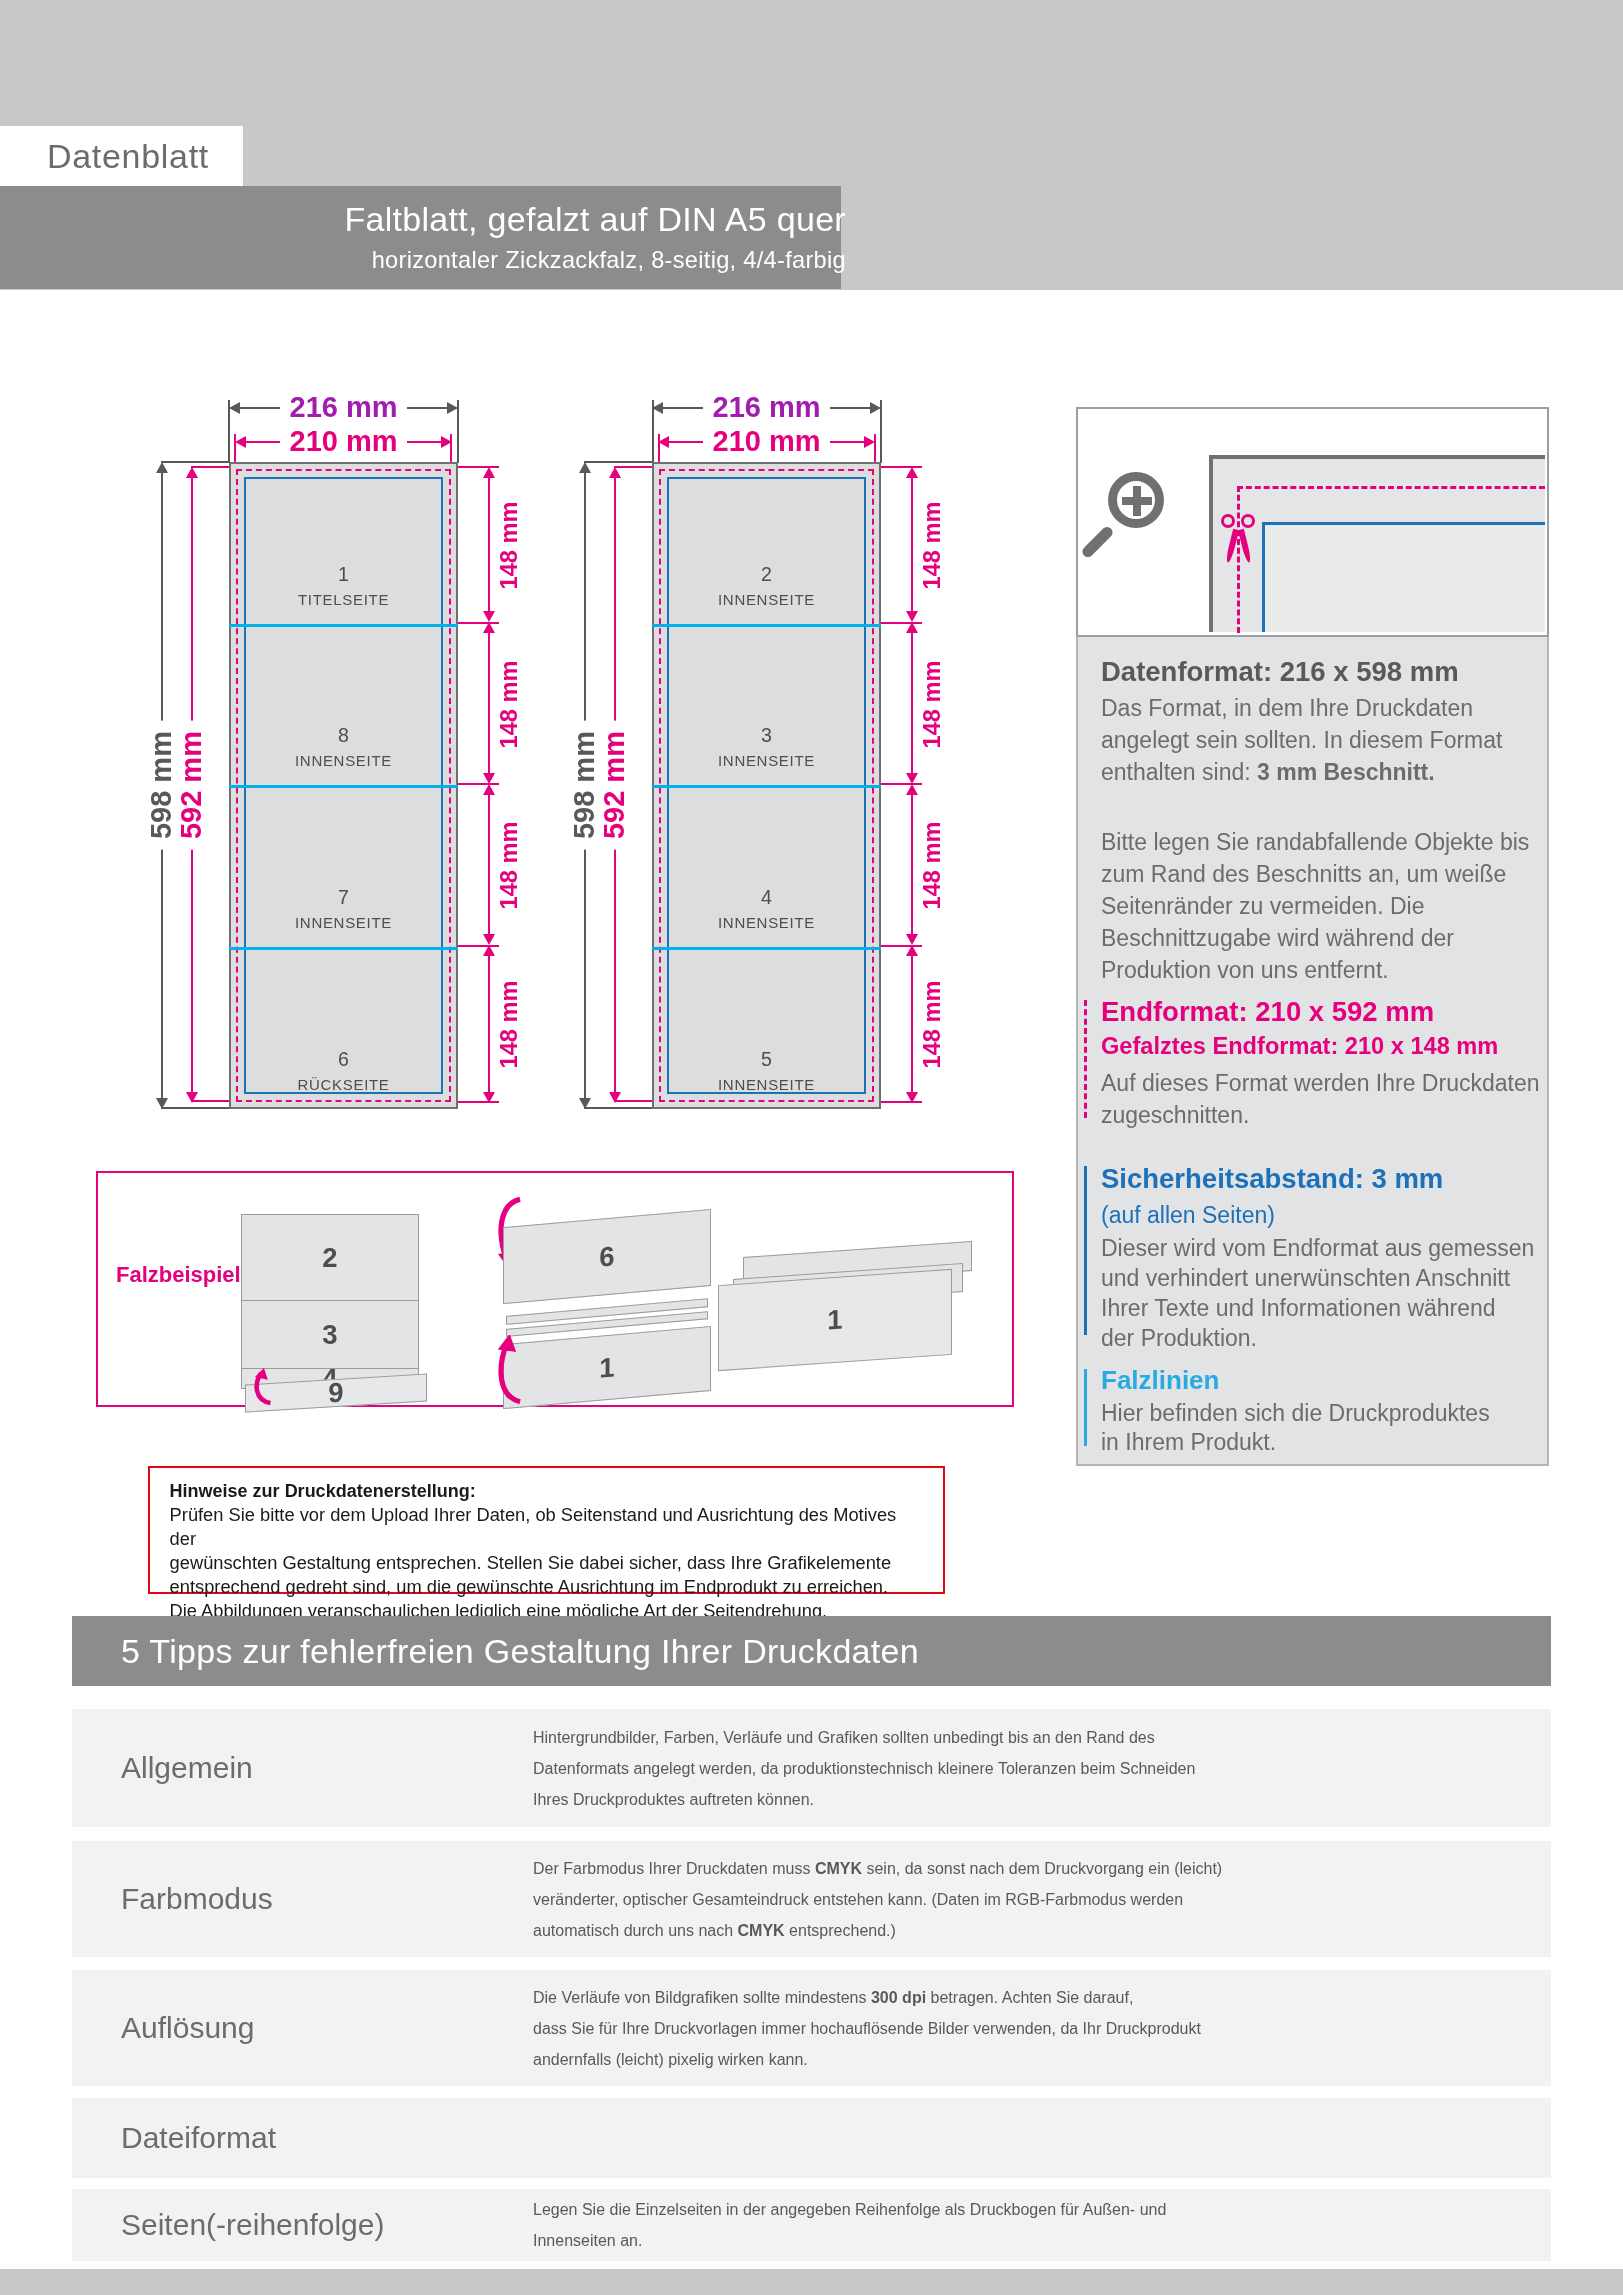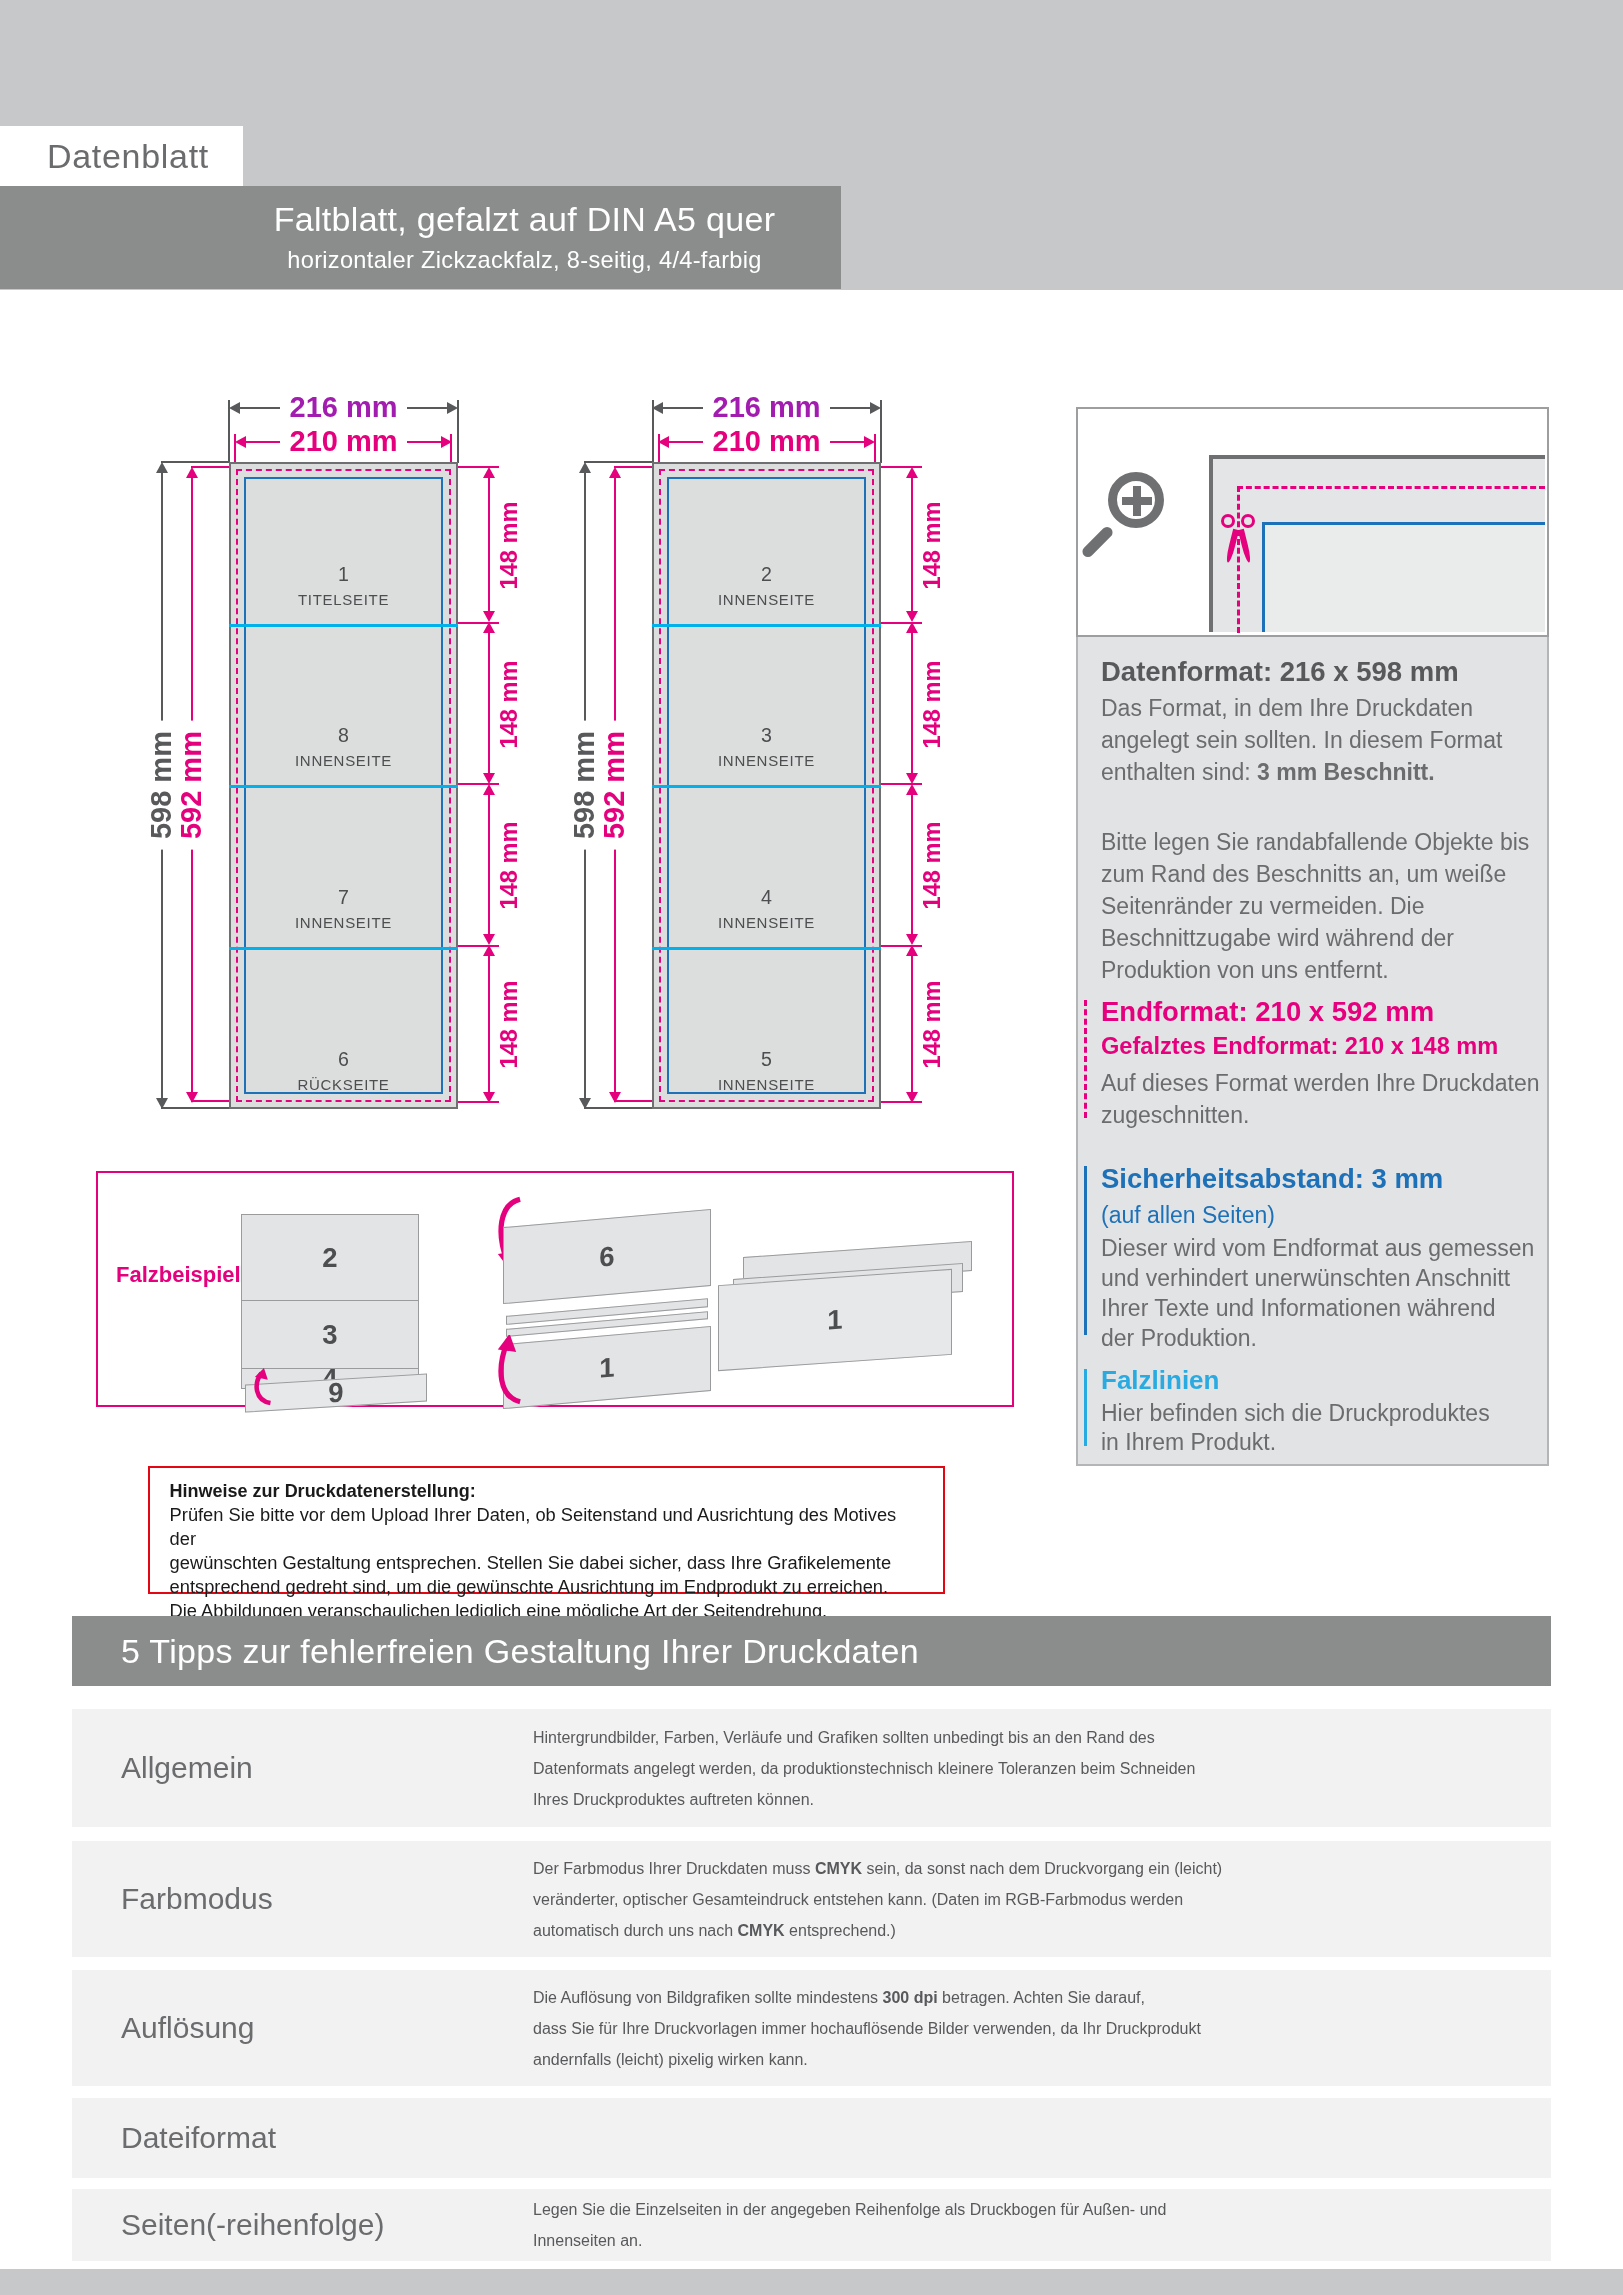--- a/index.html
+++ b/index.html
@@ -7,21 +7,21 @@
        font-family:"Liberation Sans",sans-serif;color:#58595b;overflow:hidden}
   .abs{position:absolute}
   .b{font-weight:bold}
 
   
   .top-band{position:absolute;left:0;top:0;width:1623px;height:290px;background:#c7c8ca}
   .title-box{position:absolute;left:0;top:126px;width:243px;height:60px;background:#fff;
              display:flex;align-items:center}
   .title-box span{font-size:34px;color:#6b6c6e;padding-left:47px;letter-spacing:0.7px}
   .header-bar{position:absolute;left:0;top:186px;width:841px;height:103px;background:#8b8c8c}
-  .header-inner{position:absolute;left:209px;top:0;width:631px;height:100%;text-align:center;color:#fff}
+  .header-inner{position:absolute;left:215px;top:0;width:631px;height:100%;text-align:right;color:#fff}
   .header-inner .l1{font-size:34px;margin-top:14.4px;letter-spacing:0.3px}
   .header-inner .l2{font-size:23.6px;margin-top:7.9px;letter-spacing:0.3px}
 
   
   .sheet{position:absolute;background:#dcdddd;border:2px solid #6e6f71}
   .trim{position:absolute;inset:5.2px;border:2px dashed #e5007d}
   .safe{position:absolute;inset:13px;border:2px solid #1d71b8}
   .fold{position:absolute;left:-2px;right:-2px;height:2.6px;background:#00b1ea}
   .plabel{position:absolute;left:0;right:0;text-align:center;color:#4d4e50}
   .plabel .pnum{font-size:19.6px;line-height:26px}
@@ -440,21 +440,21 @@
 Ihres Druckproduktes auftreten können.</span></div>
 </div>
 <div class="trow" style="top:1841px;height:116px">
   <div class="rlab">Farbmodus</div>
   <div class="rtxt"><span>Der Farbmodus Ihrer Druckdaten muss </span><span class="b">CMYK</span><span> sein, da sonst nach dem Druckvorgang ein (leicht)
 veränderter, optischer Gesamteindruck entstehen kann. (Daten im RGB-Farbmodus werden
 automatisch durch uns nach </span><span class="b">CMYK</span><span> entsprechend.)</span></div>
 </div>
 <div class="trow" style="top:1970px;height:116px">
   <div class="rlab">Auflösung</div>
-  <div class="rtxt"><span>Die Auflösung von Bildgrafiken sollte mindestens </span><span class="b">300 dpi</span><span> betragen. Achten Sie darauf,
+  <div class="rtxt"><span>Die Verläufe von Bildgrafiken sollte mindestens </span><span class="b">300 dpi</span><span> betragen. Achten Sie darauf,
 dass Sie für Ihre Druckvorlagen immer hochauflösende Bilder verwenden, da Ihr Druckprodukt
 andernfalls (leicht) pixelig wirken kann.</span></div>
 </div>
 <div class="trow" style="top:2098px;height:80px">
   <div class="rlab">Dateiformat</div>
 </div>
 <div class="trow" style="top:2189px;height:72px">
   <div class="rlab">Seiten(-reihenfolge)</div>
   <div class="rtxt"><span>Legen Sie die Einzelseiten in der angegeben Reihenfolge als Druckbogen für Außen- und
 Innenseiten an.</span></div>

